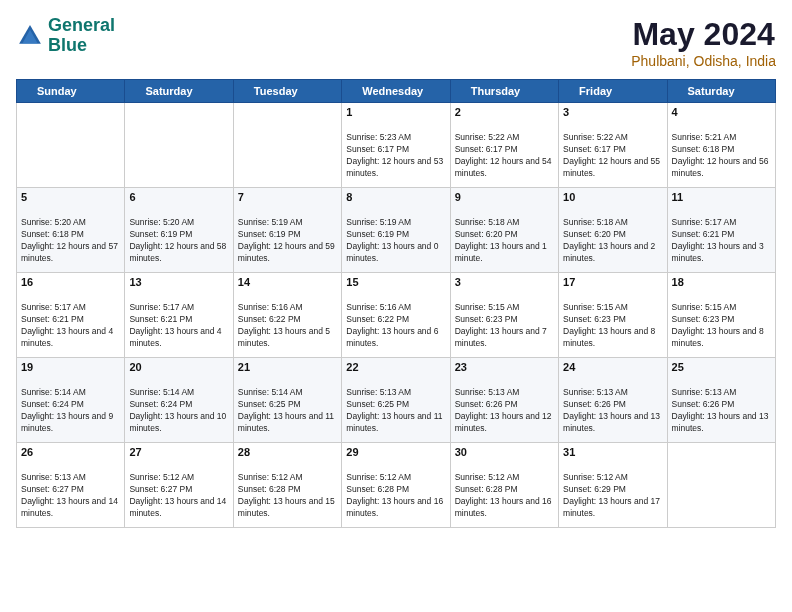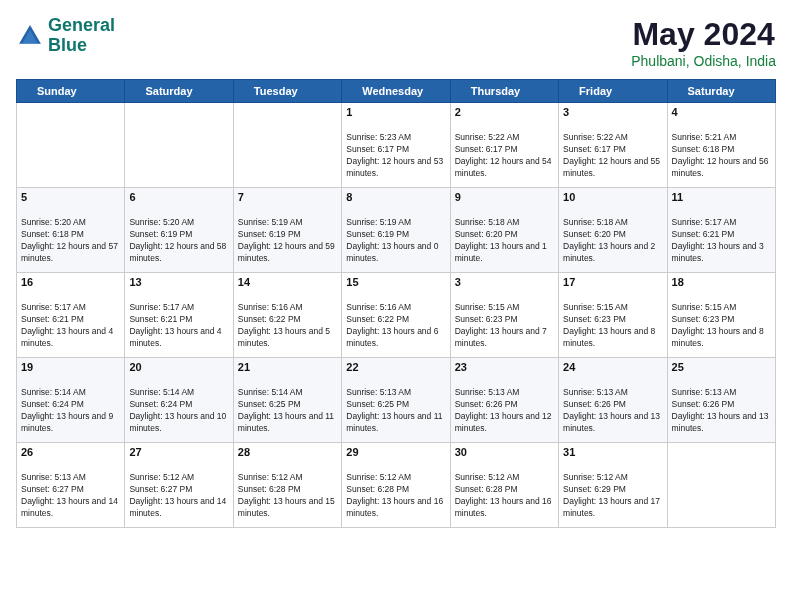--- a/index.html
+++ b/index.html
@@ -42,21 +42,21 @@
     .title-block {
       text-align: center;
     }
     .month-title {
       font-size: 32px;
       font-weight: bold;
       color: #1a1a2e;
     }
     .location {
       font-size: 14px;
-      color: #15803d;
+      color: #a16207;
     }
     .calendar-table {
       width: 100%;
       border-collapse: collapse;
       table-layout: fixed;
     }
     .calendar-table th {
       background: #2563a8;
       color: #fff;
       font-size: 11px;

